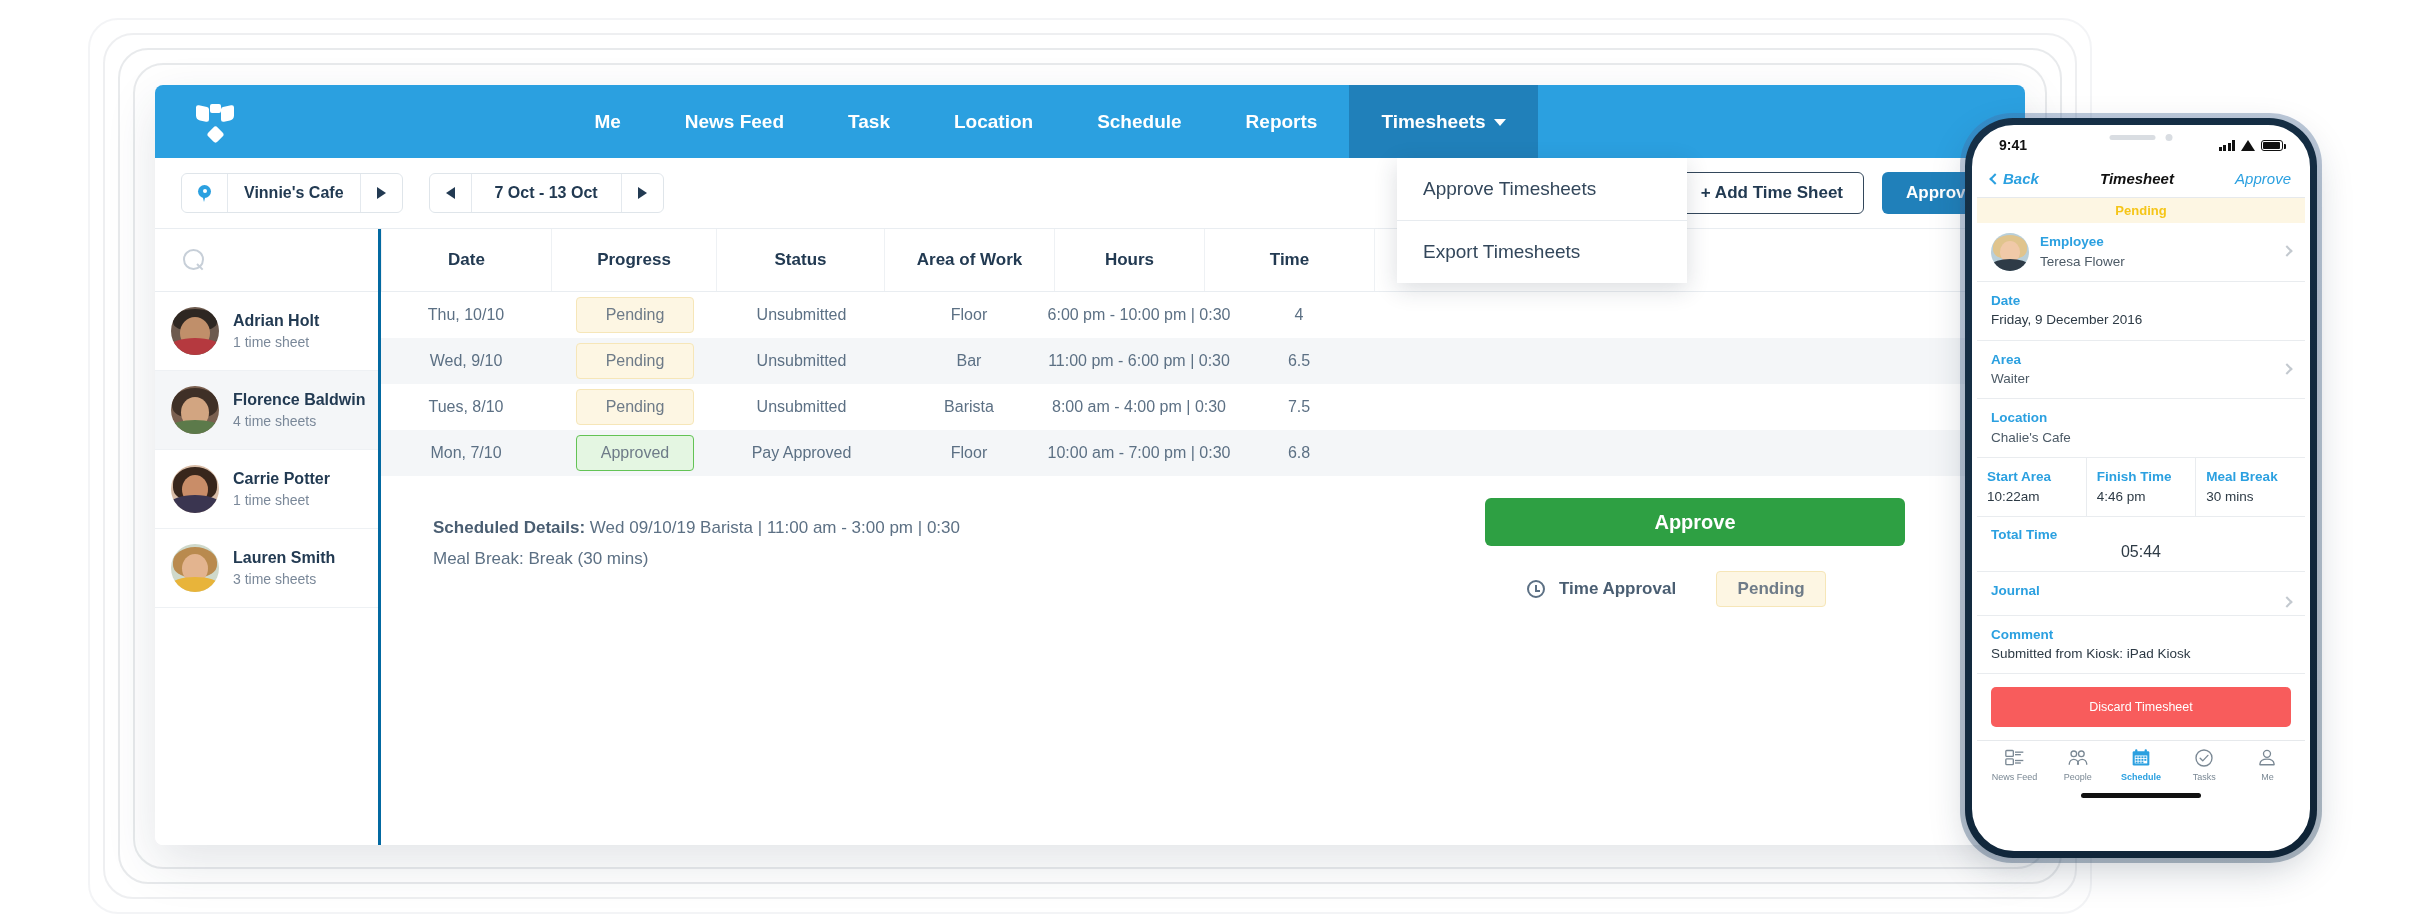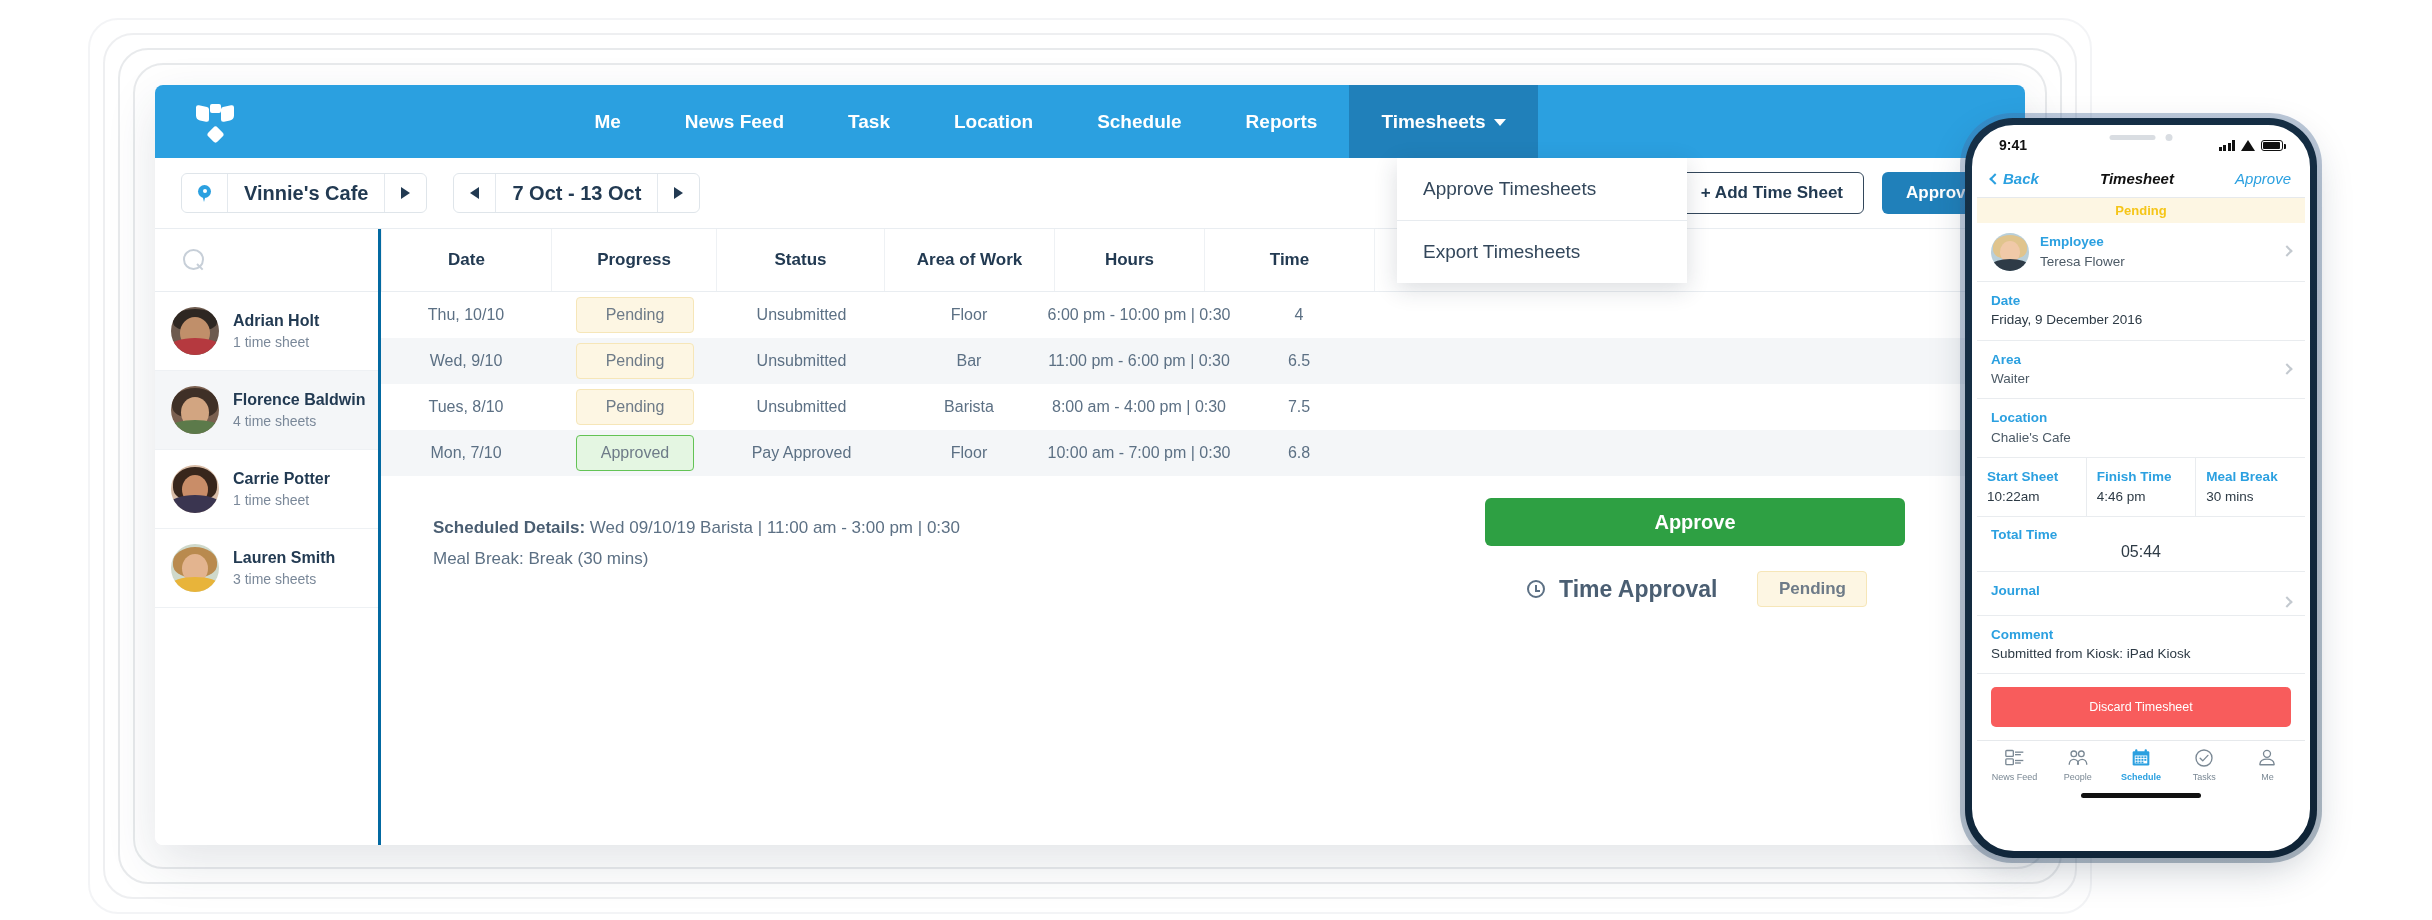--- a/index.html
+++ b/index.html
@@ -64,21 +64,21 @@
   .toolbar {
     height: 71px; display: flex; align-items: center; padding: 0 26px;
     border-bottom: 1px solid #e9edf1; background: #fff; position: relative;
   }
   .pill {
     display: flex; align-items: center; height: 40px;
     border: 1px solid #dfe5ea; border-radius: 6px; background: #fff; overflow: hidden;
   }
   .pill .seg { display:flex; align-items:center; justify-content:center; height: 100%; padding: 0 16px; }
   .pill .seg + .seg { border-left: 1px solid #e4e9ee; }
-  .pill .txt { font-size: 20px; font-weight: 700; color: #223a52; white-space: nowrap; }
+  .pill .txt { font-size: 16px; font-weight: 700; color: #223a52; white-space: nowrap; }
   .pin { width: 13px; height: 17px; position: relative; }
   .pin::before { content:""; position:absolute; left:0; top:0; width:13px; height:13px; border-radius:50%; background:#2ba0e0; }
   .pin::after { content:""; position:absolute; left:4px; top:9px; width:0; height:0; border-left:2.5px solid transparent; border-right:2.5px solid transparent; border-top:8px solid #2ba0e0; }
   .pin i { position:absolute; left:4.5px; top:4px; width:4px; height:4px; border-radius:50%; background:#fff; z-index:2; }
   .tri-r { width:0;height:0;border-top:6px solid transparent;border-bottom:6px solid transparent;border-left:9px solid #223a52; }
   .tri-l { width:0;height:0;border-top:6px solid transparent;border-bottom:6px solid transparent;border-right:9px solid #223a52; }
   .tb-gap { width: 26px; }
   .tb-right { margin-left: auto; display: flex; align-items: center; gap: 18px; }
   .btn-outline {
     height: 42px; padding: 0 20px; border: 1px solid #33475b; border-radius: 6px;
@@ -145,21 +145,21 @@
   .foot-right { position: absolute; right: 20px; top: 22px; width: 520px; }
   .btn-approve {
     width: 420px; height: 48px; border-radius: 6px; border: none; background: #2ea043;
     color: #fff; font-size: 20px; font-weight: 700; cursor: pointer;
     display:flex; align-items:center; justify-content:center;
   }
   .approval-row { display:flex; align-items:center; gap: 14px; margin-top: 25px; padding-left: 42px; }
   .clock { width: 18px; height: 18px; border: 2px solid #5c7084; border-radius: 50%; position: relative; flex:none; }
   .clock::before { content:""; position:absolute; left:6px; top:3px; width:2px; height:6px; background:#5c7084; }
   .clock::after  { content:""; position:absolute; left:6px; top:8px; width:5px; height:2px; background:#5c7084; }
-  .ta-label { font-size: 23px; font-weight: 700; color: #4a5e72; white-space: nowrap; }
+  .ta-label { font-size: 17px; font-weight: 700; color: #4a5e72; white-space: nowrap; }
   .ta-badge { height: 36px; min-width: 110px; background: #fdf6e3; border: 1px solid #f6e6b8; border-radius: 4px;
               display:flex; align-items:center; justify-content:center; font-size: 17px; font-weight: 700; color: #6e7b88; margin-left: 26px; }
 
   
   .phone-shadow { position: absolute; left: 1965px; top: 118px; width: 352px; height: 740px; border-radius: 48px;
                   background: linear-gradient(135deg,#17324a,#0f2436); }
   .phone-ring2 { position: absolute; left: 1960px; top: 113px; width: 362px; height: 750px; border-radius: 52px;
                  background: linear-gradient(140deg,#4a6fa5,#22415e); opacity:0.35; }
   .phone {
     position: absolute; left: 1972px; top: 125px; width: 338px; height: 726px;
@@ -496,21 +496,21 @@
       <span class="chev-r"></span>
     </div>
 
     <div class="p-row">
       <span class="p-lbl" style="display:block">Location</span>
       <span class="p-val" style="display:block">Chalie's Cafe</span>
     </div>
 
     <div class="p-3col" style="border-bottom:1px solid #e9ecef;">
       <div>
-        <span class="p-lbl" style="display:block">Start Sheet</span>
+        <span class="p-lbl" style="display:block">Start Area</span>
         <span class="p-val dark" style="display:block">10:22am</span>
       </div>
       <div>
         <span class="p-lbl" style="display:block">Finish Time</span>
         <span class="p-val dark" style="display:block">4:46 pm</span>
       </div>
       <div>
         <span class="p-lbl" style="display:block">Meal Break</span>
         <span class="p-val dark" style="display:block">30 mins</span>
       </div>

